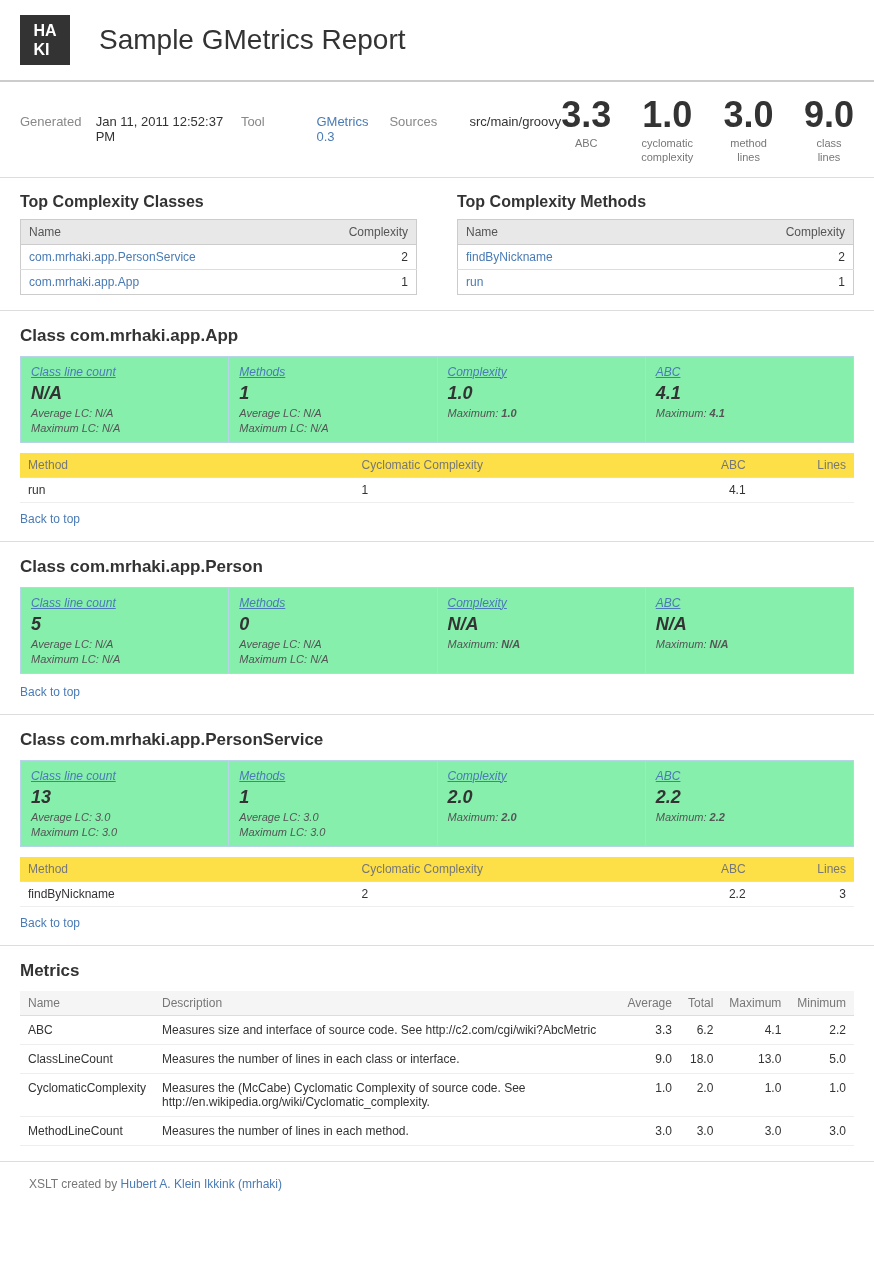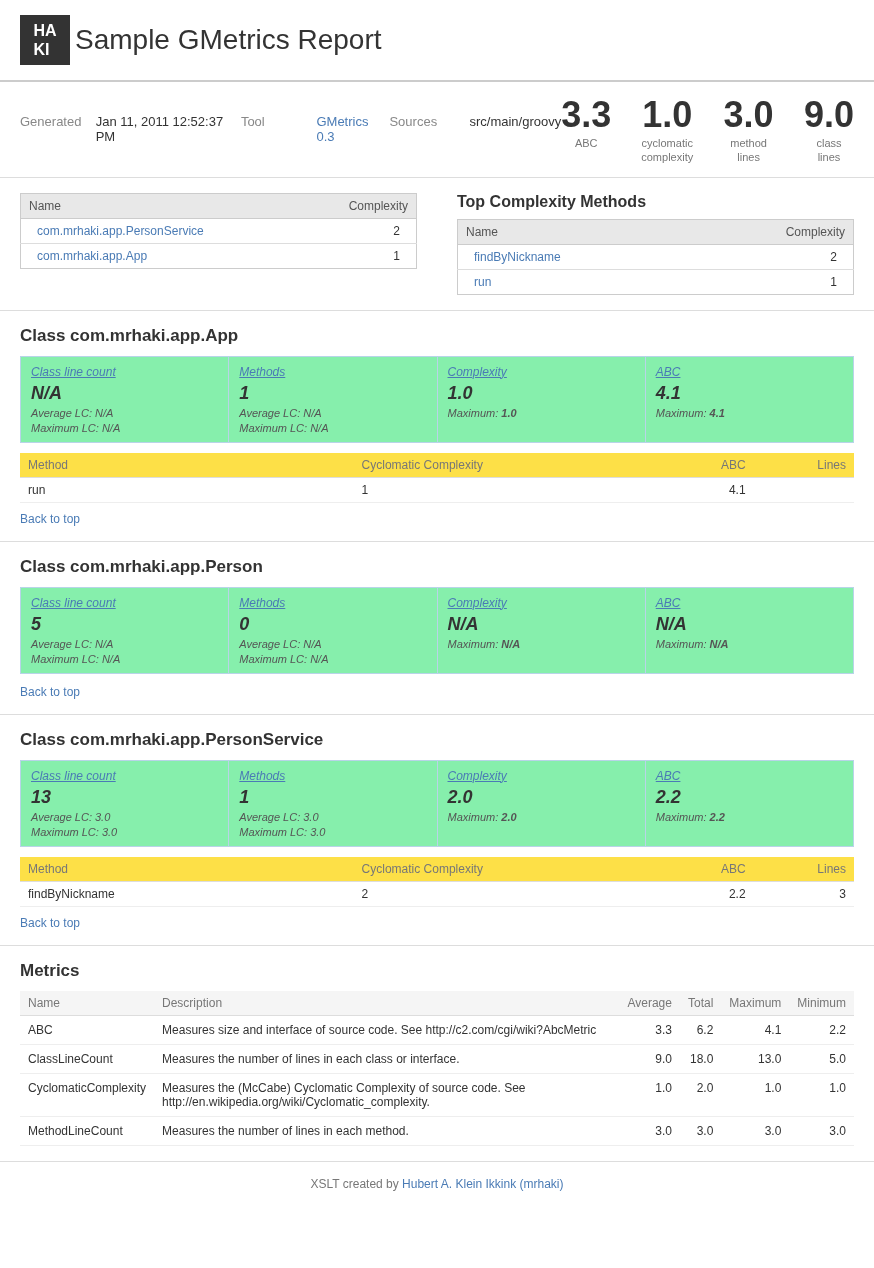--- a/index.html
+++ b/index.html
@@ -1,19 +1,19 @@
 <!DOCTYPE html>
 <html><head>
   <meta charset="utf-8">
   <style>
     * { box-sizing: border-box; margin: 0; padding: 0; }
     body { font-family: Arial, Helvetica, sans-serif; font-size: 13px; color: #333; background: #fff; width: 874px; }
     
     
-    .header { padding: 15px 20px; border-bottom: 2px solid #ccc; display: flex; align-items: center; gap: 5px; }
+    .header { padding: 15px 20px; border-bottom: 2px solid #ccc; display: flex; align-items: center; gap: 29px; }
     .logo { width: 50px; height: 50px; background: #333; color: #fff; display: flex; align-items: center; justify-content: center; font-size: 16px; font-weight: bold; line-height: 1.2; }
     .page-title { font-size: 28px; font-weight: normal; color: #333; }
     
     
     .meta-section { padding: 12px 20px; border-bottom: 1px solid #ddd; display: flex; justify-content: space-between; align-items: center; }
     .meta-left { display: flex; flex-direction: row; gap: 4px; }
     .meta-row { display: flex; gap: 10px; }
     .meta-label { color: #888; width: 70px; }
     .meta-value { color: #333; }
     .meta-link { color: #4a7bb5; text-decoration: none; }
@@ -21,21 +21,21 @@
     .metric-big { text-align: center; }
     .metric-big-number { font-size: 36px; font-weight: bold; color: #333; }
     .metric-big-label { font-size: 11px; color: #777; text-align: center; line-height: 1.3; }
     
     
     .top-tables { display: flex; gap: 40px; padding: 15px 20px; border-bottom: 1px solid #ddd; }
     .top-table { flex: 1; }
     .top-table-title { font-size: 16px; font-weight: bold; margin-bottom: 8px; }
     .top-table table { width: 100%; border-collapse: collapse; border: 1px solid #ccc; }
     .top-table th { background: #e8e8e8; padding: 5px 8px; text-align: left; font-weight: normal; color: #555; font-size: 12px; border-bottom: 1px solid #ccc; }
-    .top-table td { padding: 5px 16px; border-bottom: 1px solid #ddd; font-size: 12px; }
+    .top-table td { padding: 5px 8px; border-bottom: 1px solid #ddd; font-size: 12px; }
     .top-table tr:last-child td { border-bottom: none; }
     .top-table .th-complexity { text-align: right; }
     .top-table .td-complexity { text-align: right; }
     .table-link { color: #4a7bb5; text-decoration: none; }
     
     
     .class-section { padding: 15px 20px; border-bottom: 1px solid #ddd; }
     .class-title { font-size: 17px; font-weight: bold; margin-bottom: 10px; }
     .class-metrics { display: flex; border: 1px solid #b8d4e8; border-collapse: collapse; margin-bottom: 10px; }
     .class-metric-cell { flex: 1; padding: 8px 10px; border-right: 1px solid #b8d4e8; background: #86efac; font-style: italic; }
@@ -59,21 +59,21 @@
     
     .metrics-section { padding: 15px 20px; border-bottom: 1px solid #ddd; }
     .metrics-title { font-size: 17px; font-weight: bold; margin-bottom: 10px; }
     .metrics-table { width: 100%; border-collapse: collapse; }
     .metrics-table th { padding: 5px 8px; text-align: left; font-weight: normal; color: #777; font-size: 12px; border-bottom: 1px solid #ddd; background: #f5f5f5; }
     .metrics-table .th-num { text-align: right; }
     .metrics-table td { padding: 7px 8px; font-size: 12px; border-bottom: 1px solid #eee; vertical-align: top; }
     .metrics-table .td-num { text-align: right; }
     
     
-    .footer { padding: 15px 29px; font-size: 12px; color: #777; text-align: center; }
+    .footer { padding: 15px 29px; font-size: 12px; color: #777; }
     .footer a { color: #4a7bb5; text-decoration: none; }
   </style>
 </head>
 <body>
 
 <div class="header">
   <div class="logo">
     <div>HA<br>KI</div>
   </div>
   <h1 class="page-title">Sample GMetrics Report</h1>
@@ -109,20 +109,21 @@
     </div>
     <div class="metric-big">
       <div class="metric-big-number">9.0</div>
       <div class="metric-big-label">class lines</div>
     </div>
   </div>
 </div>
 
 <div class="top-tables">
   <div class="top-table">
+    <div class="top-table-title">Top Complexity Classes</div>
     <table>
       <thead>
         <tr>
           <th>Name</th>
           <th class="th-complexity">Complexity</th>
         </tr>
       </thead>
       <tbody id="top-classes-body">
       <tr>
             <td><a class="table-link" href="#">com.mrhaki.app.PersonService</a></td>

